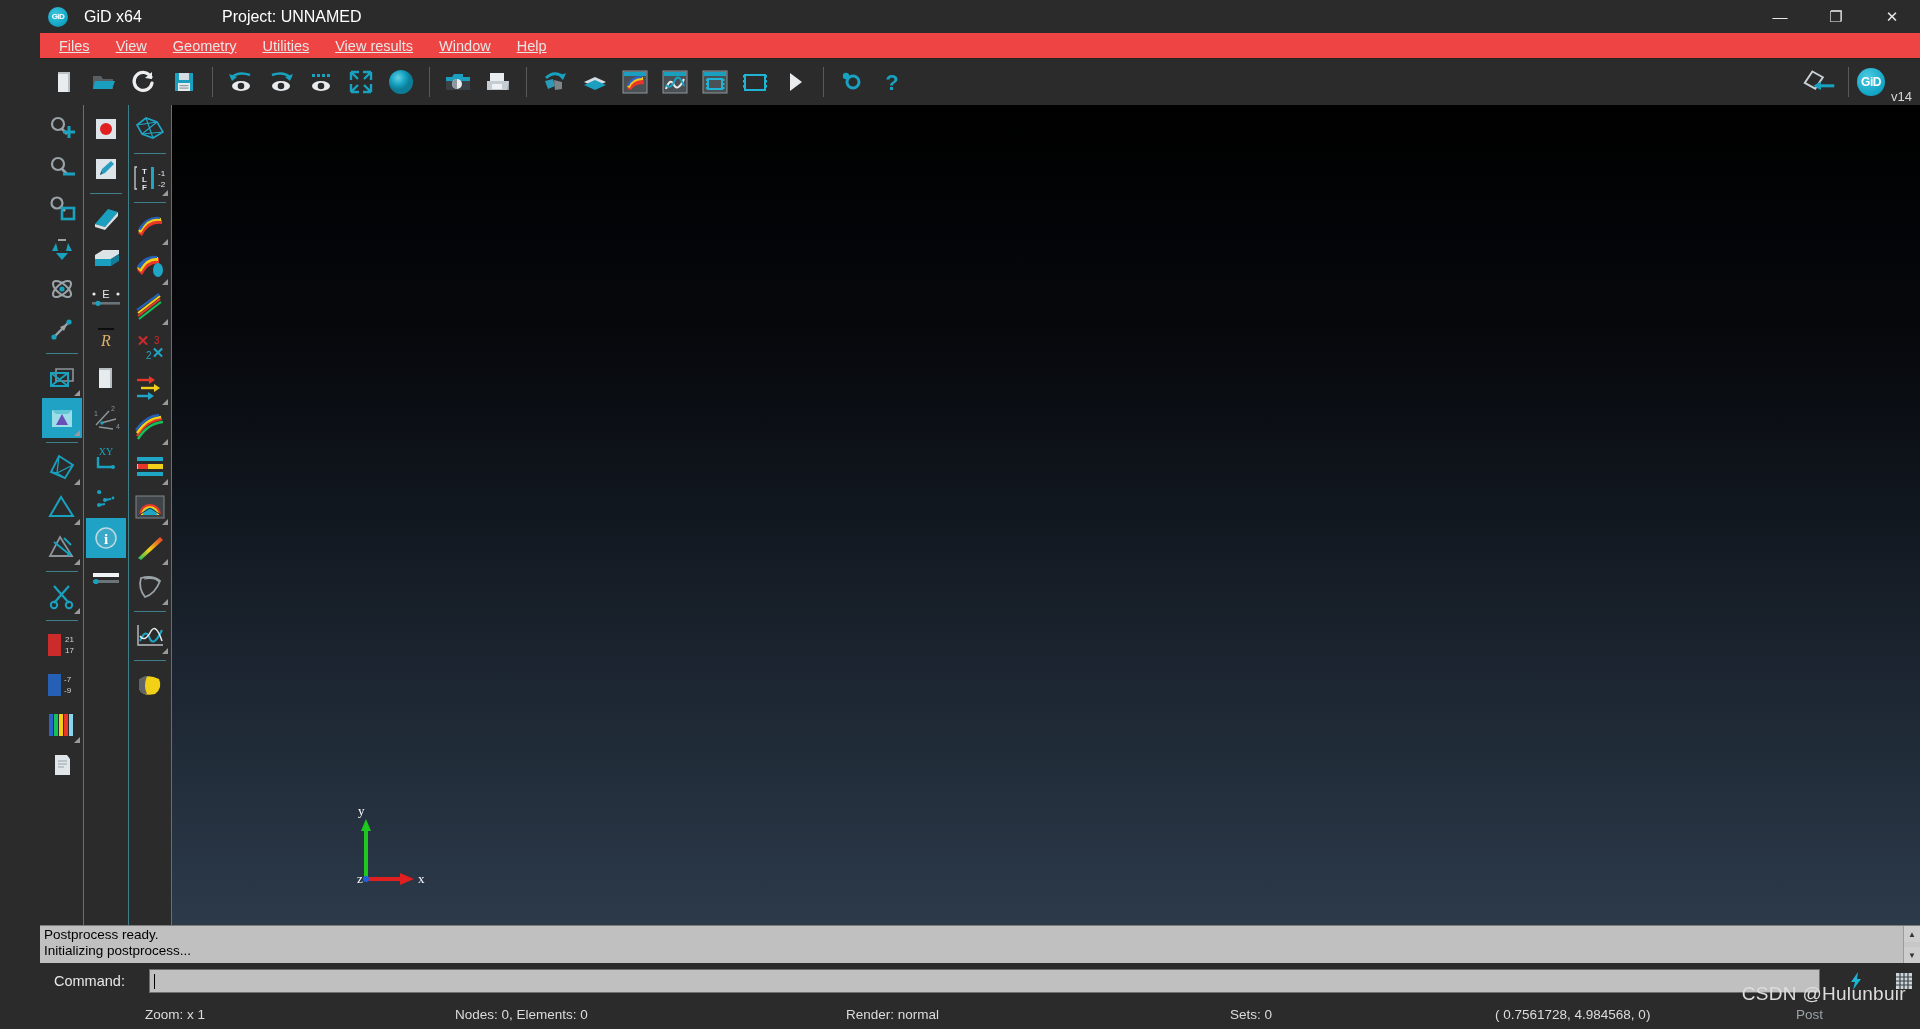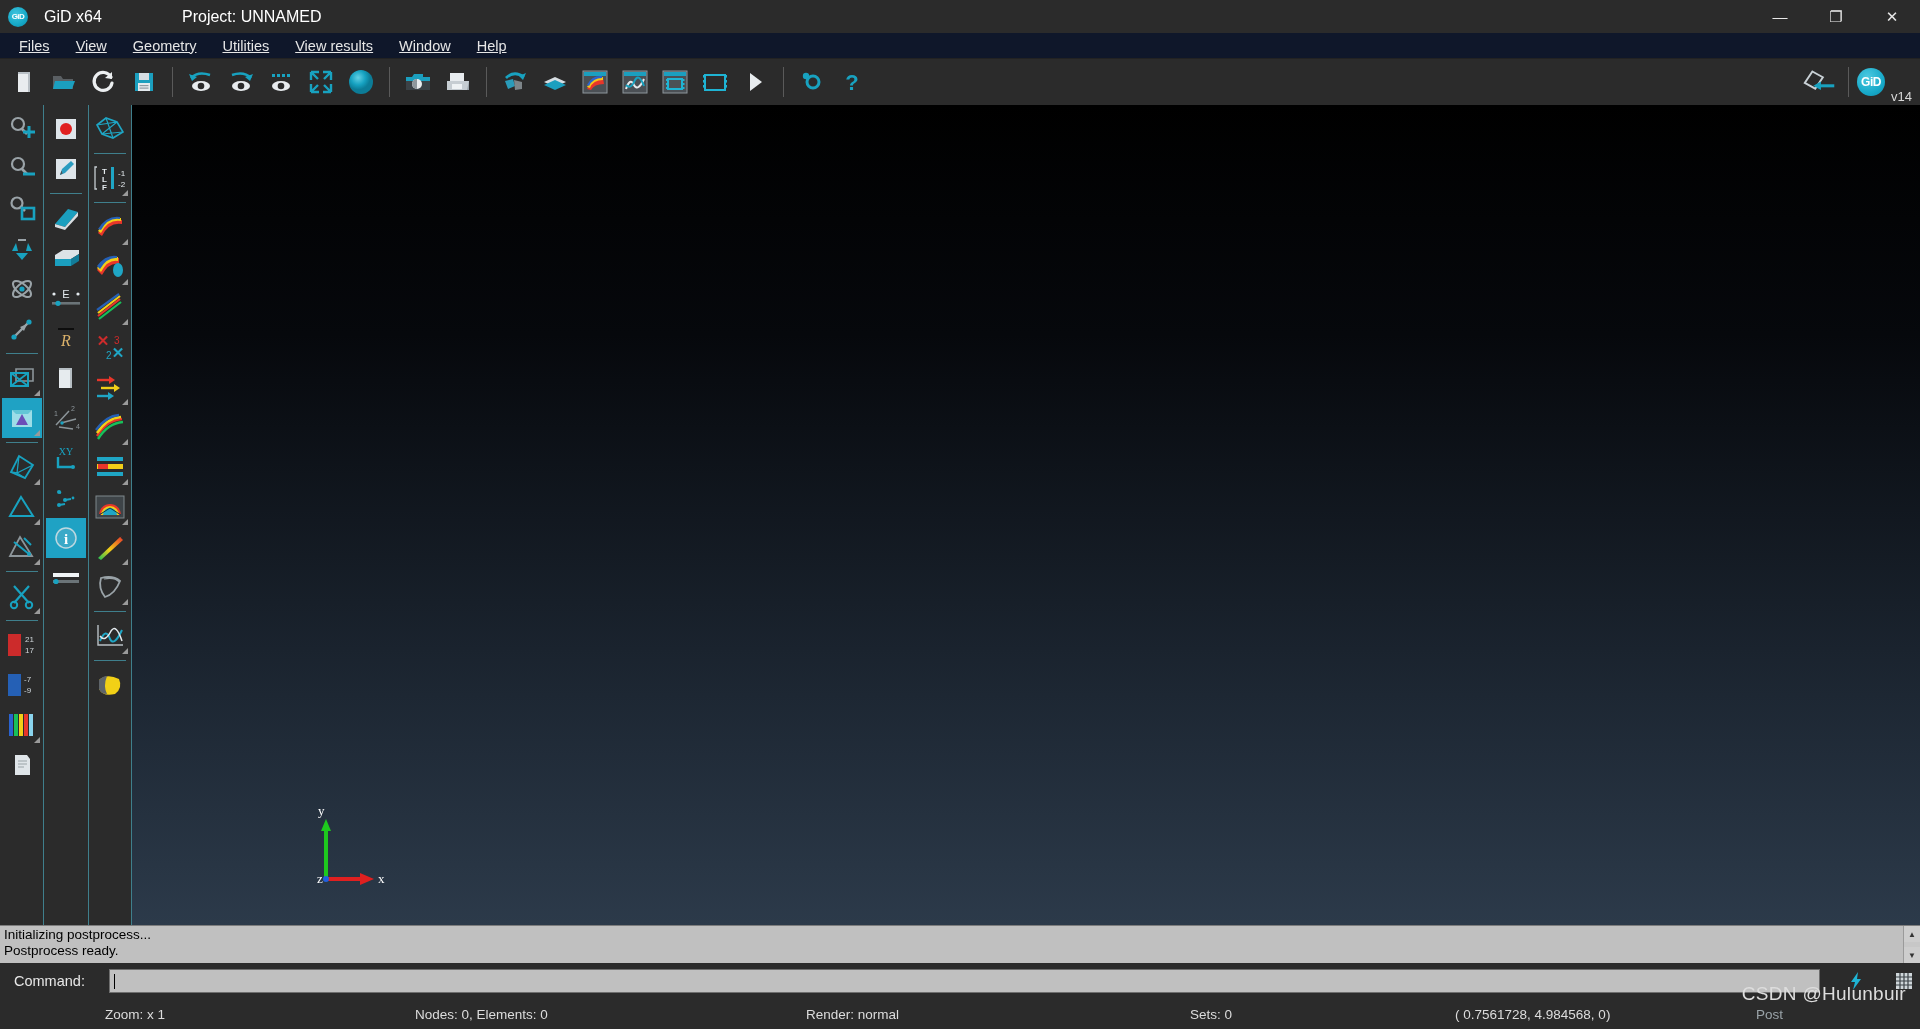--- a/index.html
+++ b/index.html
@@ -2,21 +2,21 @@
 <html><head>
 <meta charset="utf-8">
 <style>
   * { box-sizing: border-box; margin: 0; padding: 0; }
   html, body {
     width: 1920px; height: 1029px;
     background: #1e1e1e;
     font-family: "Liberation Sans", sans-serif;
     overflow: hidden;
   }
-  #app { width: 1920px; height: 1029px; display: flex; flex-direction: column; background:#2b2b2b; }
+  #app { width: 1920px; height: 1029px; display: flex; flex-direction: column; background:#2b2b2b;padding-left:40px; }
 
   
   .titlebar {
     height: 33px; background:#2b2b2b; display:flex; align-items:center;
     flex: 0 0 33px; position:relative;
   }
   .tb-logo {
     width:20px;height:20px;border-radius:50%;
     background: radial-gradient(circle at 40% 35%, #3fc4dd, #15a8c7 60%, #0d8aa8);
     margin-left:8px; display:flex;align-items:center;justify-content:center;
@@ -25,21 +25,21 @@
   .tb-title { color:#ffffff; font-size:16px; margin-left:16px; }
   .tb-project { color:#ffffff; font-size:16px; position:absolute; left:182px; }
   .tb-btns { margin-left:auto; display:flex; height:33px; }
   .tb-btn {
     width:56px;height:33px;display:flex;align-items:center;justify-content:center;
     color:#e8e8e8; font-size:15px;
   }
 
   
   .menubar {
-    height:26px; background:#0f172a; display:flex; align-items:center;
+    height:26px; background:#ef4444; display:flex; align-items:center;
     padding-left:6px; flex:0 0 26px; border-bottom:1px solid #222;
   }
   .menu-item {
     color:#e6e6e6; font-size:14.5px; padding:3px 13px; white-space:nowrap;
   }
   .menu-item u { text-decoration: underline; }
 
   
   .toolbar {
     height:46px; background:#2b2b2b; display:flex; align-items:center;
@@ -708,22 +708,22 @@
         </svg>
         <span class="axlabel" style="left:6px; top:-4px;">y</span>
         <span class="axlabel" style="left:66px; top:64px;">x</span>
         <span class="axlabel" style="left:5px; top:64px;">z</span>
       </div>
     </div>
   </div>
 
   <div class="console">
     <div class="console-text">
+      <div>Postprocess ready.</div>
       <div>Initializing postprocess...</div>
-      <div>Postprocess ready.</div>
     </div>
     <div class="console-scroll">
       <div class="scrollarrow">▲</div>
       <div class="scrollarrow">▼</div>
     </div>
   </div>
 
   <div class="cmdbar">
     <div class="cmdlabel">Command:</div>
     <div class="cmdinput" placeholder="">

